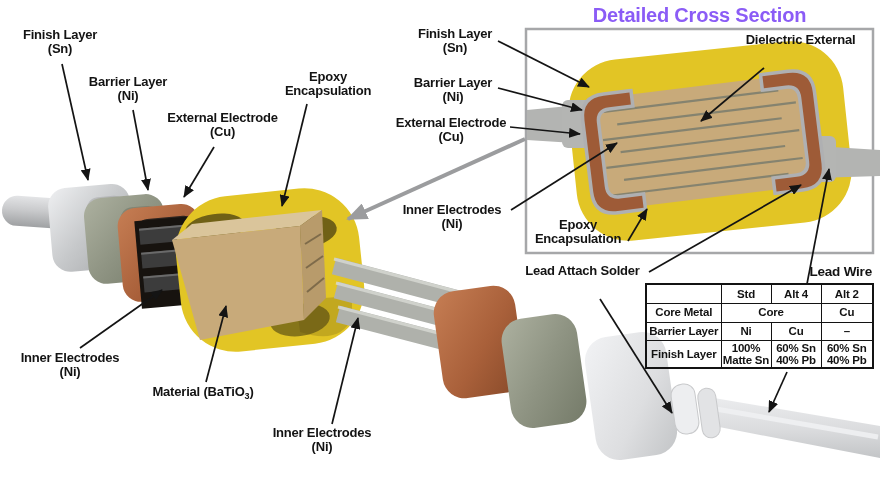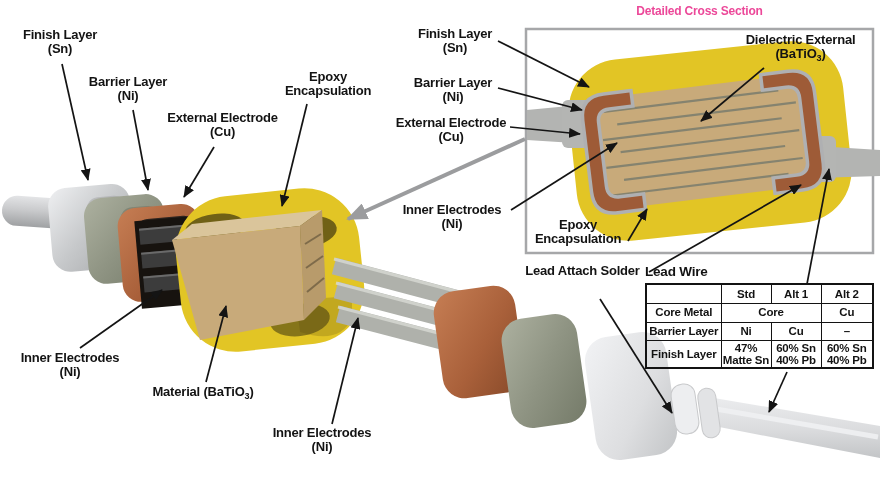--- a/index.html
+++ b/index.html
@@ -3,22 +3,22 @@
 <meta charset="utf-8">
 <style>
   html,body{margin:0;padding:0;background:#fff}
   .stage{position:relative;width:880px;height:493px;background:#fff;
          font-family:"Liberation Sans",sans-serif;overflow:hidden}
   .stage svg{position:absolute;left:0;top:0}
   .lbl{position:absolute;font-weight:bold;font-size:13px;line-height:1.1;
        text-align:center;color:#131313;letter-spacing:-0.2px;white-space:nowrap}
   .sub{font-size:9px;vertical-align:-3px}
   .panel-title{position:absolute;left:525px;top:4px;width:349px;text-align:center;
-       font-weight:bold;font-size:12px;letter-spacing:-0.2px;color:#ec4899}
-  .tbl-title{position:absolute;left:645px;top:264px;width:227px;text-align:left;
+       font-weight:bold;font-size:20px;letter-spacing:-0.2px;color:#8b5cf6}
+  .tbl-title{position:absolute;left:645px;top:264px;width:227px;text-align:right;
        font-weight:bold;font-size:13.5px;letter-spacing:-0.2px;color:#131313}
   table.lw{position:absolute;left:645px;top:283px;width:227px;border-collapse:collapse;
        table-layout:fixed;font-weight:bold;font-size:11.5px;line-height:1.08;
        text-align:center;color:#131313;border:2px solid #131313;letter-spacing:-0.2px}
   table.lw td{border:1.5px solid #131313;padding:1px 0;vertical-align:middle}
 </style>
 </head>
 <body>
 
 <div class="stage">
@@ -236,56 +236,55 @@
 <div class="lbl" style="left:396px;top:203px;width:112px">
   <div>Inner Electrodes</div>
       <div>(Ni)</div>
 </div>
 <div class="lbl" style="left:528px;top:218px;width:100px">
   <div>Epoxy</div>
       <div>Encapsulation</div>
 </div>
 <div class="lbl" style="left:735px;top:33px;width:131px">
   <div>Dielectric External</div>
-  <div><span>(BaTiO</span><span class="sub">3</span><span>)</span></div>
 </div>
 <div class="lbl" style="left:518px;top:264px;width:129px">
   <div>Lead Attach Solder</div>
 </div>
 
 <div class="tbl-title">Lead Wire</div>
 <table class="lw">
   <colgroup>
         <col style="width:75px">
         <col style="width:50px">
         <col style="width:50px">
         <col style="width:52px">
       </colgroup>
   <tbody>
         <tr style="height:19px">
     <td></td>
     <td>Std</td>
-    <td>Alt 1</td>
+    <td>Alt 4</td>
     <td>Alt 2</td>
   </tr>
   <tr style="height:19px">
     <td>Core Metal</td>
     <td colspan="2">Core</td>
     <td>Cu</td>
   </tr>
   <tr style="height:18px">
     <td>Barrier Layer</td>
     <td>Ni</td>
     <td>Cu</td>
     <td>–</td>
   </tr>
   <tr style="height:28px">
     <td>Finish Layer</td>
     <td>
-      <div>47%</div>
+      <div>100%</div>
             <div>Matte Sn</div>
     </td>
     <td>
       <div>60% Sn</div>
             <div>40% Pb</div>
     </td>
     <td>
       <div>60% Sn</div>
             <div>40% Pb</div>
     </td>

